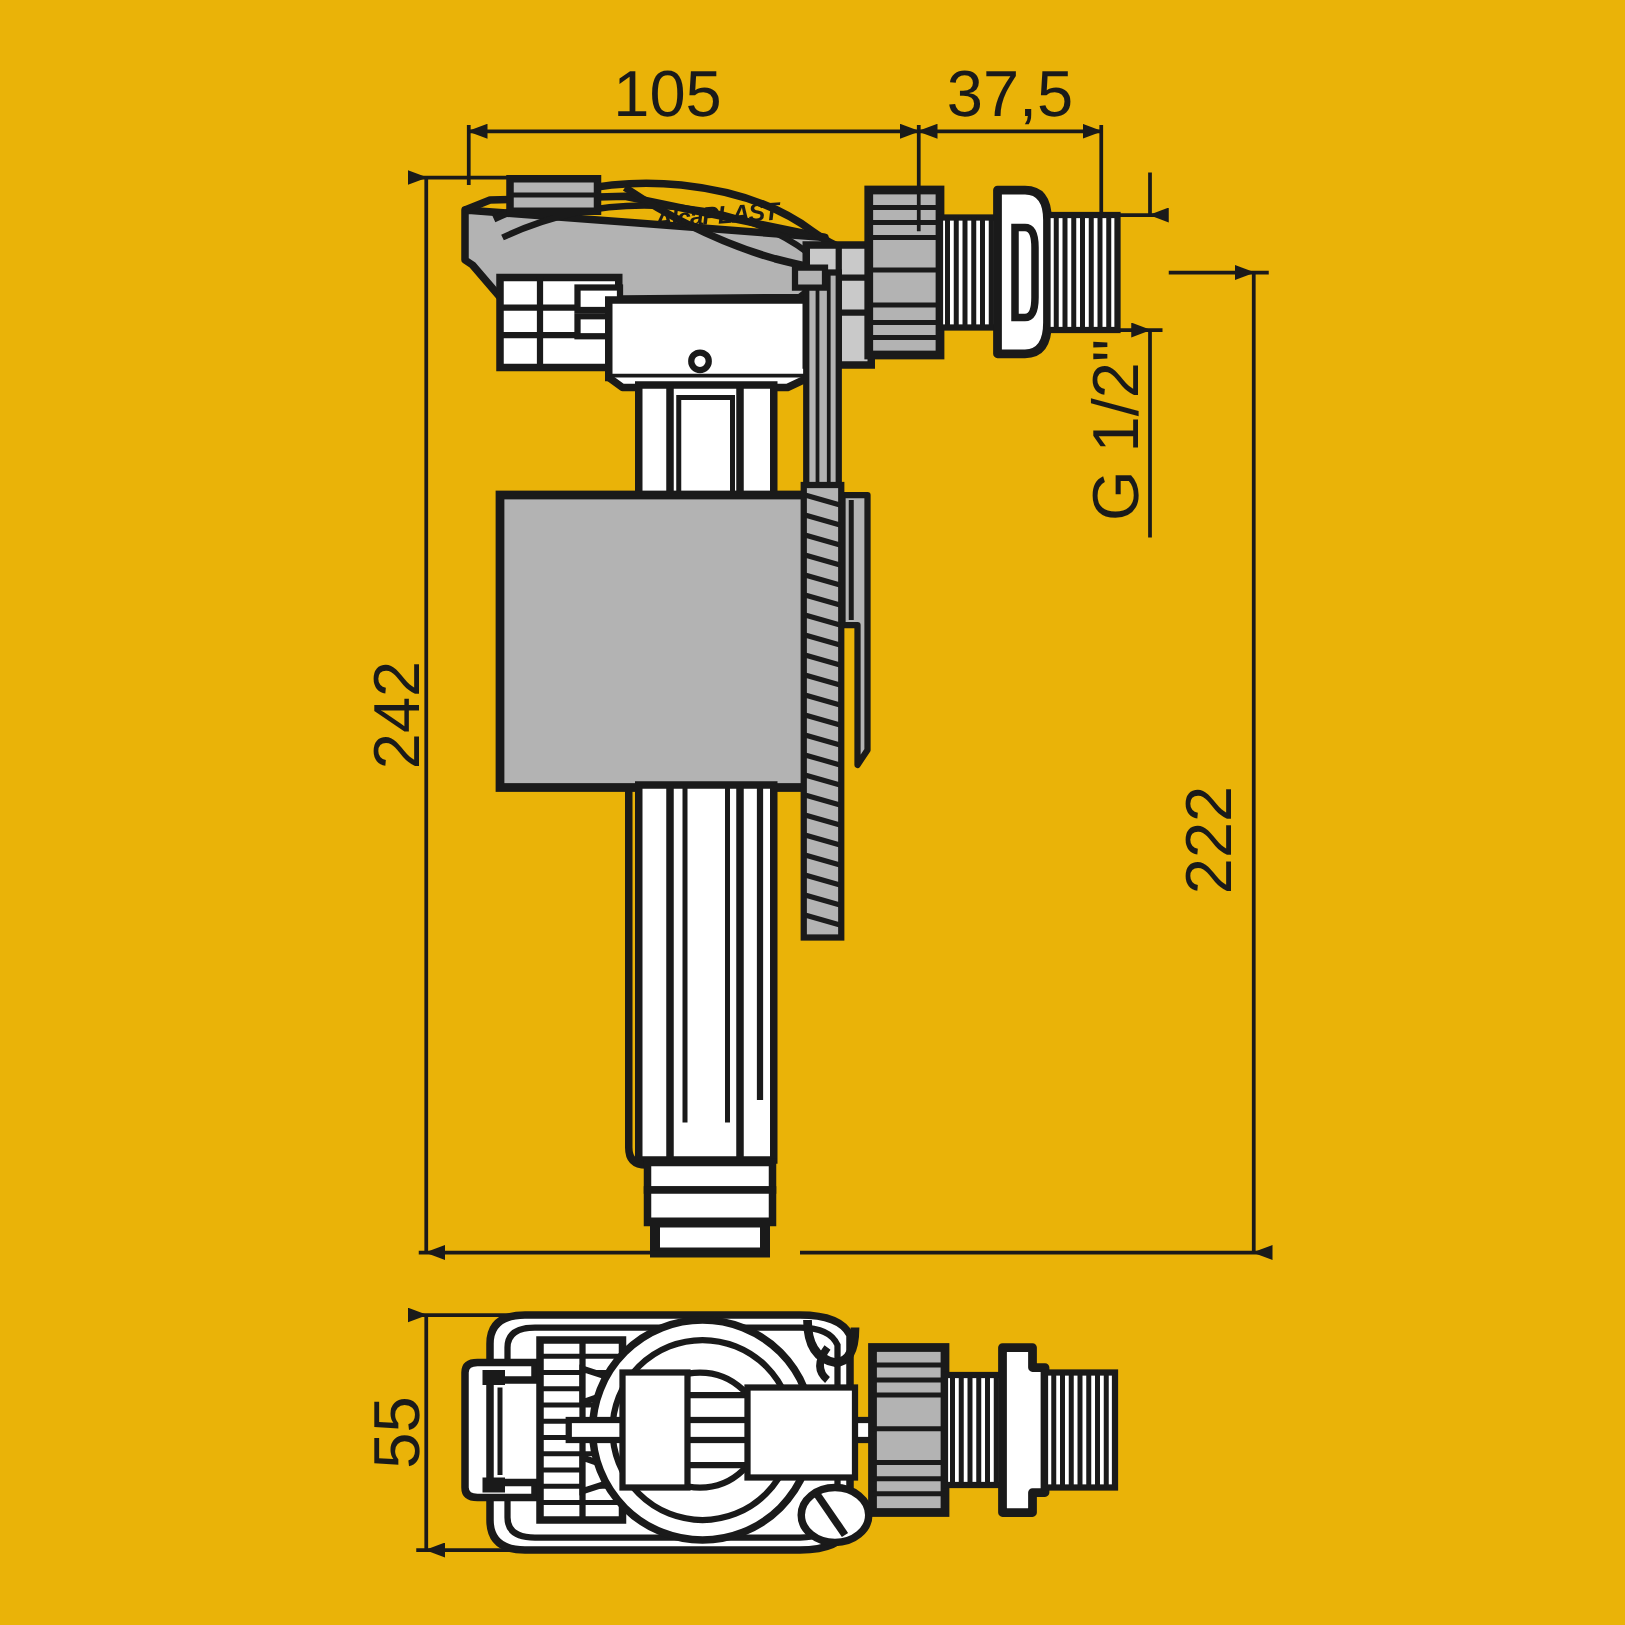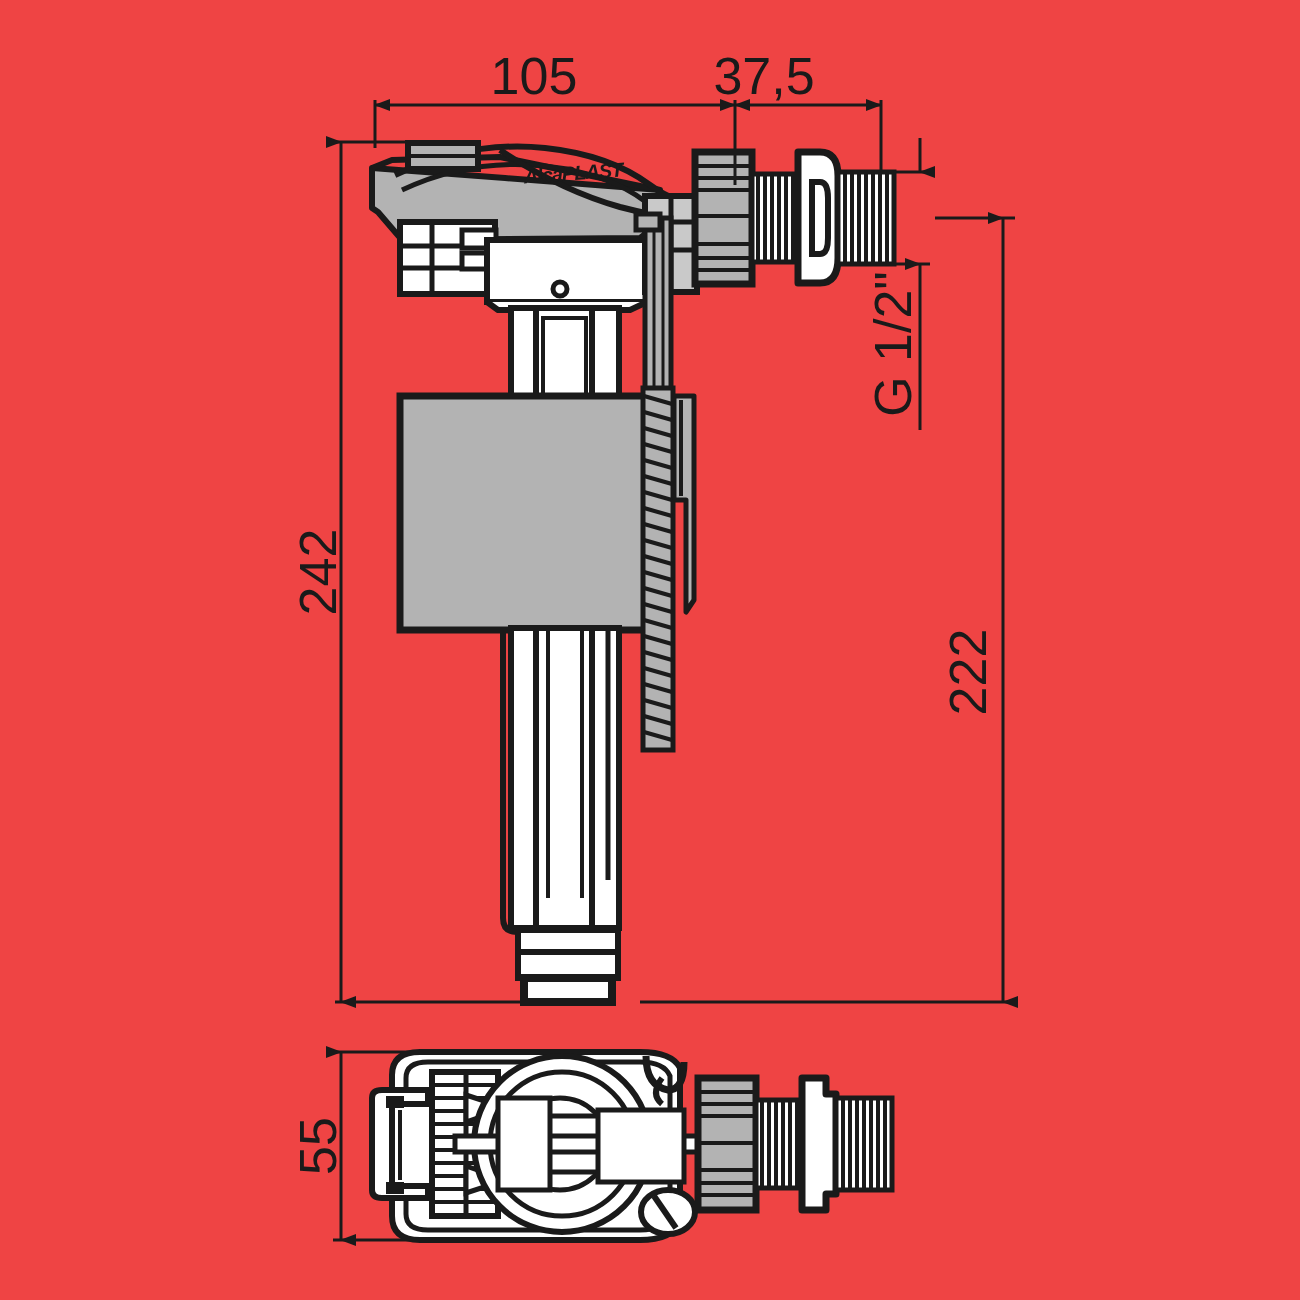--- a/index.html
+++ b/index.html
@@ -1,17 +1,17 @@
 <!DOCTYPE html>
 <html><head>
 <meta charset="utf-8">
 <style>
   html,body{margin:0;padding:0;background:#ffffff;}
   body{width:1300px;height:1300px;font-family:"Liberation Sans",sans-serif;}
-  #stage{position:relative;width:1300px;height:1300px;overflow:hidden;background:#ef4444;}
+  #stage{position:relative;width:1300px;height:1300px;overflow:hidden;background:#eab308;}
   svg#drawing{position:absolute;left:0;top:0;width:1300px;height:1300px;}
   .dimlabel{
     position:absolute;
     font-family:"Liberation Sans",sans-serif;
     color:#1a1a1a;
     font-weight:400;
     white-space:nowrap;
     line-height:1;
   }
 </style>
@@ -313,21 +313,21 @@
       <g>
         <line x1="333" y1="1052" x2="412" y2="1052" stroke="#1a1a1a" stroke-width="3"></line>
         <line x1="333" y1="1240" x2="412" y2="1240" stroke="#1a1a1a" stroke-width="3"></line>
         <line x1="341" y1="1052" x2="341" y2="1240" stroke="#1a1a1a" stroke-width="3" marker-start="url(#arrU)" marker-end="url(#arrD)"></line>
       </g>
     </g>
   </svg>
 
   <div class="dimlabel" style="left:534px;top:50px;font-size:52px;transform:translate(-50%,0);">105</div>
 
-  <div class="dimlabel" style="left:764px;top:50px;font-size:52px;transform:translate(-50%,0);">37,5</div>
+  <div class="dimlabel" style="left:808px;top:50px;font-size:52px;transform:translate(-50%,0);">37,5</div>
 
   <div class="dimlabel" style="left:318px;top:572px;font-size:52px;transform:translate(-50%,-50%) rotate(-90deg);">242</div>
 
   <div class="dimlabel" style="left:893px;top:344px;font-size:52px;transform:translate(-50%,-50%) rotate(-90deg);">G 1/2"</div>
 
   <div class="dimlabel" style="left:968px;top:672px;font-size:52px;transform:translate(-50%,-50%) rotate(-90deg);">222</div>
 
   <div class="dimlabel" style="left:318px;top:1146px;font-size:52px;transform:translate(-50%,-50%) rotate(-90deg);">55</div>
 
   <div class="dimlabel" style="left:573px;top:163px;font-size:20px;font-weight:bold;font-style:italic;letter-spacing:-1px;transform:translate(-50%,0) rotate(-4deg);">AlcaPLAST</div>

